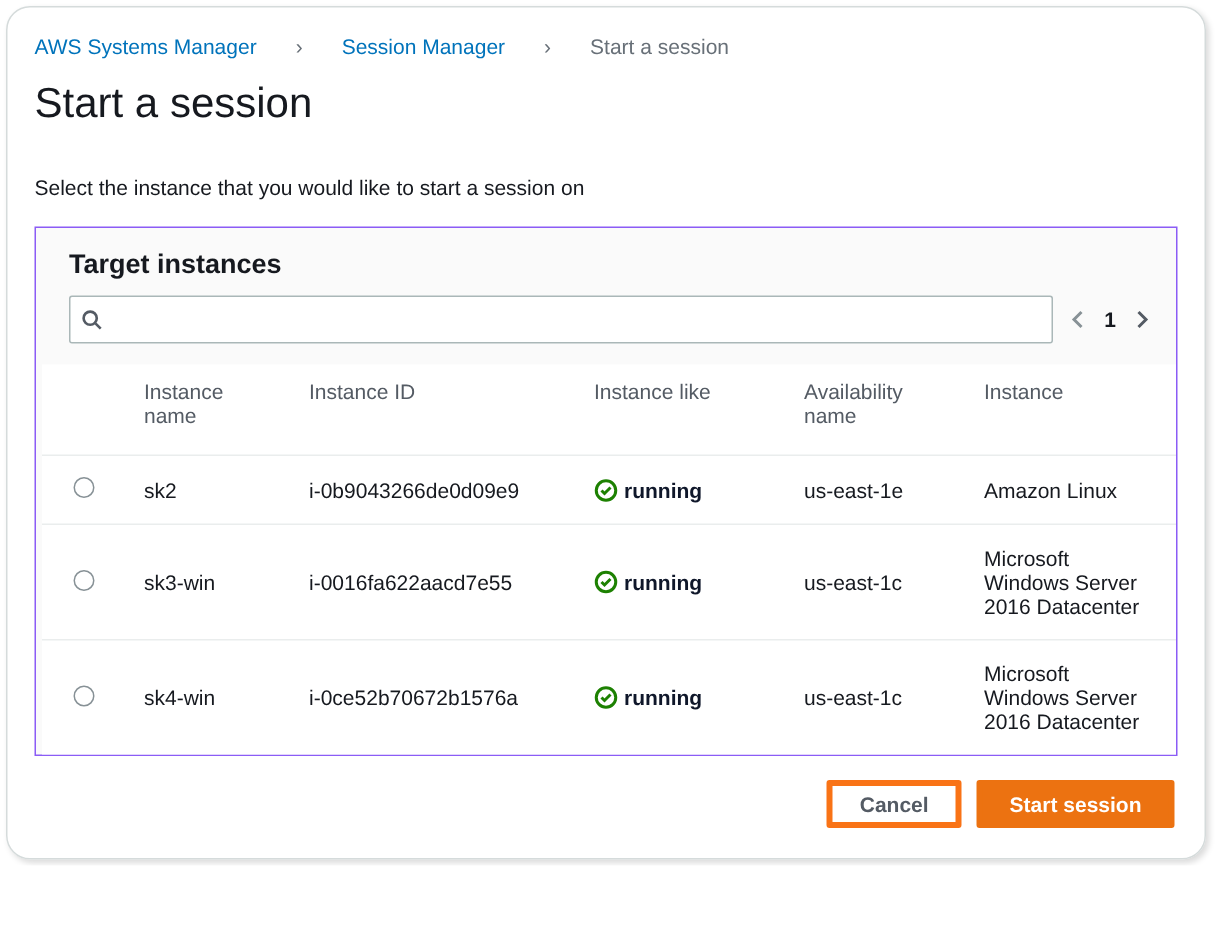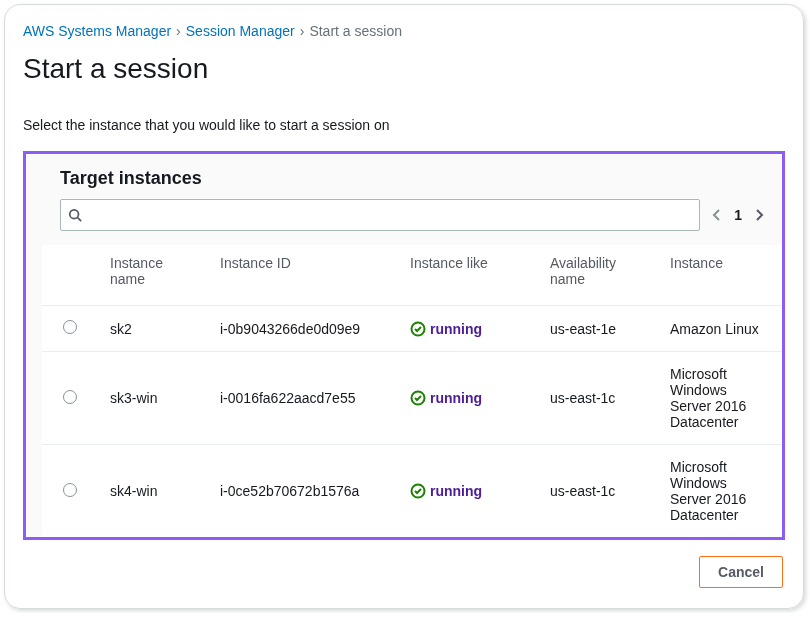--- a/index.html
+++ b/index.html
@@ -15,31 +15,31 @@
     border-radius: 16px;
     padding: 14px 18px 18px 18px;
     width: 800px;
     box-shadow: 2px 2px 4px rgba(0,0,0,0.15);
   }
   .breadcrumb {
     font-size: 14px;
     padding: 4px 0 14px 0;
     display: flex;
     align-items: center;
-    gap: 5px;
+    gap: 26px;
   }
   .breadcrumb a { color: #0073bb; text-decoration: none; cursor: pointer; }
   .breadcrumb .sep { color: #687078; }
   .breadcrumb .current { color: #687078; }
   h1.page-title { font-size: 28px; font-weight: 400; margin-bottom: 6px; }
   .subtitle { font-size: 14px; color: #16191f; margin-bottom: 18px; margin-top: 32px; }
   .panel {
-    border: 3px solid #8b5cf6;
+    border: 1px solid #8b5cf6;
     background: #fafafa;
-    padding: 14px 0 0 16px;
+    padding: 14px 0 0 4px;
   }
   .panel-header {
     font-size: 18px;
     font-weight: 700;
     padding: 0 18px 10px 18px;
   }
   .toolbar {
     display: flex;
     align-items: center;
     padding: 0 18px 14px 18px;
@@ -110,38 +110,38 @@
     border: 1px solid #879196;
     border-radius: 50%;
     background: #fff;
     cursor: pointer;
     display: inline-block;
   }
   .state {
     display: flex;
     align-items: center;
     gap: 4px;
-    color: #4c1d95;
+    color: #0f172a;
     font-weight: 700;
   }
   .state svg { width: 16px; height: 16px; }
   .footer-actions {
     display: flex;
     justify-content: flex-end;
     gap: 10px;
     padding: 16px 2px 2px 2px;
   }
   .btn {
     height: 32px;
     padding: 0 18px;
     border-radius: 2px;
     font-size: 14px;
     font-weight: 700;
     cursor: pointer;
-    border: 1px solid #f97316;
+    border: 4px solid #f97316;
     background: #fff;
     color: #545b64;
   }
   .btn.primary {
     background: #ec7211;
     border-color: #ec7211;
     color: #fff;
   }
 </style>
 </head>
@@ -253,15 +253,16 @@
             </td>
             <td>us-east-1c</td>
             <td>Microsoft Windows Server 2016 Datacenter</td>
           </tr>
         </tbody>
     </table>
   </div>
 
   <div class="footer-actions">
     <button class="btn">Cancel</button>
+    <button class="btn primary">Start session</button>
   </div>
 
 </div>
 
 </body></html>

